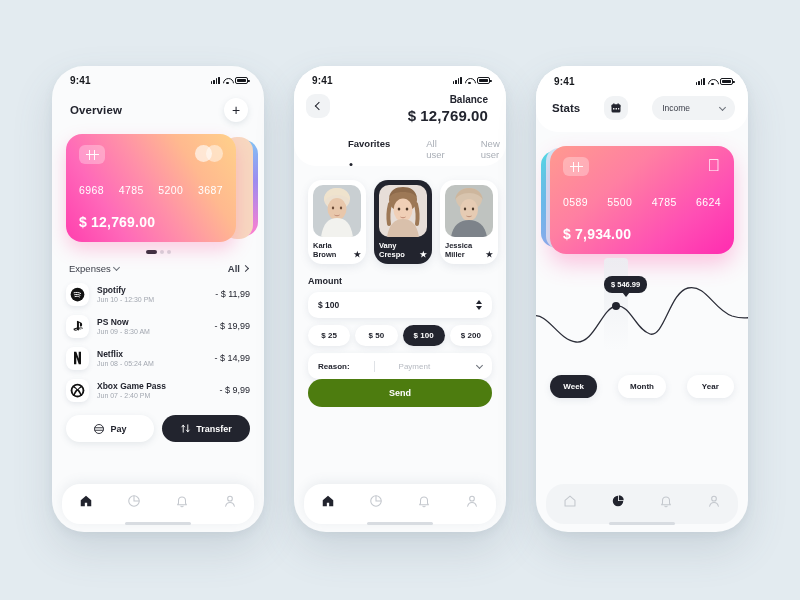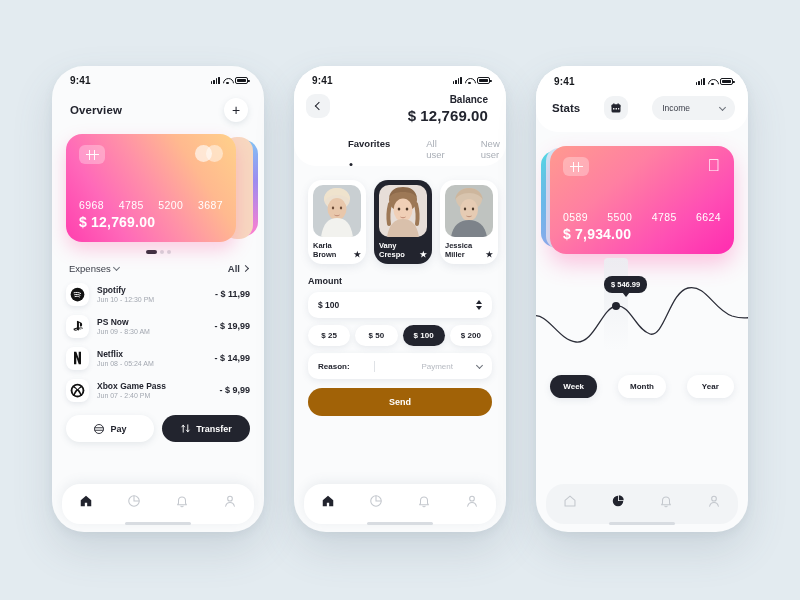--- a/index.html
+++ b/index.html
@@ -88,21 +88,21 @@
   .chip-glyph { position:relative; width:13px; height:10px; }
   .chip-glyph i { position:absolute; background:rgba(255,255,255,.95); }
   .chip-glyph i:nth-child(1){ left:0; top:4.2px; width:13px; height:1.3px; }
   .chip-glyph i:nth-child(2){ left:3px; top:0; width:1.3px; height:10px; }
   .chip-glyph i:nth-child(3){ left:8.5px; top:0; width:1.3px; height:10px; }
   .card-mc { position:absolute; right:13px; top:11px; display:flex; }
   .card-mc b { width:17px; height:17px; border-radius:50%; background:rgba(255,255,255,.62); display:block; }
   .card-mc b:last-child { margin-left:-6px; background:rgba(255,255,255,.48); }
   .card-apple { position:absolute; right:14px; top:11px; font-size:17px; line-height:1; color:#fff; }
   .card-num {
-    position:absolute; left:13px; right:13px; top:65px;
+    position:absolute; left:13px; right:13px; top:50px;
     display:flex; justify-content:space-between;
     font-size:10.5px; letter-spacing:.4px; font-weight:500;
   }
   .card-bal { position:absolute; left:13px; bottom:12px; font-size:14px; font-weight:600; letter-spacing:.2px; }
   .dots { display:flex; gap:3px; justify-content:center; margin-top:8px; align-items:center; }
   .dots i { width:4px; height:4px; border-radius:2px; background:#d4d8dd; display:block; }
   .dots i.on { width:11px; background:#2b2d38; }
 
   .exp-head {
     display:flex; align-items:center; justify-content:space-between;
@@ -116,21 +116,21 @@
   .exp-list { padding: 0 14px; }
   .exp-row { display:flex; align-items:center; gap:8px; padding: 4.5px 0; }
   .exp-ic {
     width:23px; height:23px; border-radius:8px; background:#fff;
     box-shadow:0 2px 5px rgba(90,110,130,.13);
     display:flex; align-items:center; justify-content:center; flex:0 0 auto;
   }
   .exp-meta { flex:1; min-width:0; }
   .exp-name { font-size:8.5px; font-weight:700; color:#22242e; }
   .exp-date { font-size:7px; color:#a2a7b0; margin-top:1px; }
-  .exp-amt { font-size:9px; font-weight:700; color:#22242e; white-space:nowrap; }
+  .exp-amt { font-size:9px; font-weight:400; color:#22242e; white-space:nowrap; }
 
   .act-row { display:flex; gap:8px; padding: 9px 14px 0 14px; }
   .act {
     flex:1; height:27px; border-radius:14px;
     display:flex; align-items:center; justify-content:center; gap:5px;
     font-size:9px; font-weight:600;
   }
   .act.light { background:#fff; color:#22242e; box-shadow:0 2px 7px rgba(90,110,130,.14); }
   .act.dk { background:#22242e; color:#fff; }
 
@@ -189,27 +189,27 @@
     flex:1; height:21px; border-radius:11px; background:#fff;
     box-shadow:0 2px 6px rgba(90,110,130,.12);
     display:flex; align-items:center; justify-content:center;
     font-size:8px; font-weight:700; color:#22242e;
   }
   .chip.on { background:#22242e; color:#fff; }
 
   .reason {
     height:26px; margin-top:7px; background:#fff; border-radius:10px;
     box-shadow:0 2px 7px rgba(90,110,130,.12);
-    display:flex; align-items:center; padding: 0 10px; gap:24px;text-align:right;
+    display:flex; align-items:center; padding: 0 10px; gap:24px;
   }
   .rs-lbl { font-size:8px; font-weight:700; color:#22242e; }
   .rs-div { width:1px; height:11px; background:#dfe2e6; }
   .rs-ph { font-size:8px; color:#b6bac1; flex:1; }
   .send {
-    height:28px; margin-top:9px; border-radius:15px; background:#a16207;
+    height:28px; border-radius:15px; background:#4d7c0f;
     display:flex; align-items:center; justify-content:center;
     font-size:9px; font-weight:700; color:#fff;
   }
 
   
   .p3-top { background:#fff; border-radius: 0 0 22px 22px; padding: 8px 13px 12px 16px; }
   .p3-row { display:flex; align-items:center; gap:24px; }
   .p3-title { font-size:11.5px; font-weight:700; color:#22242e; }
   .cal-btn { width:24px; height:24px; border-radius:9px; background:#f1f3f5; display:flex; align-items:center; justify-content:center; }
   .sel-box {

